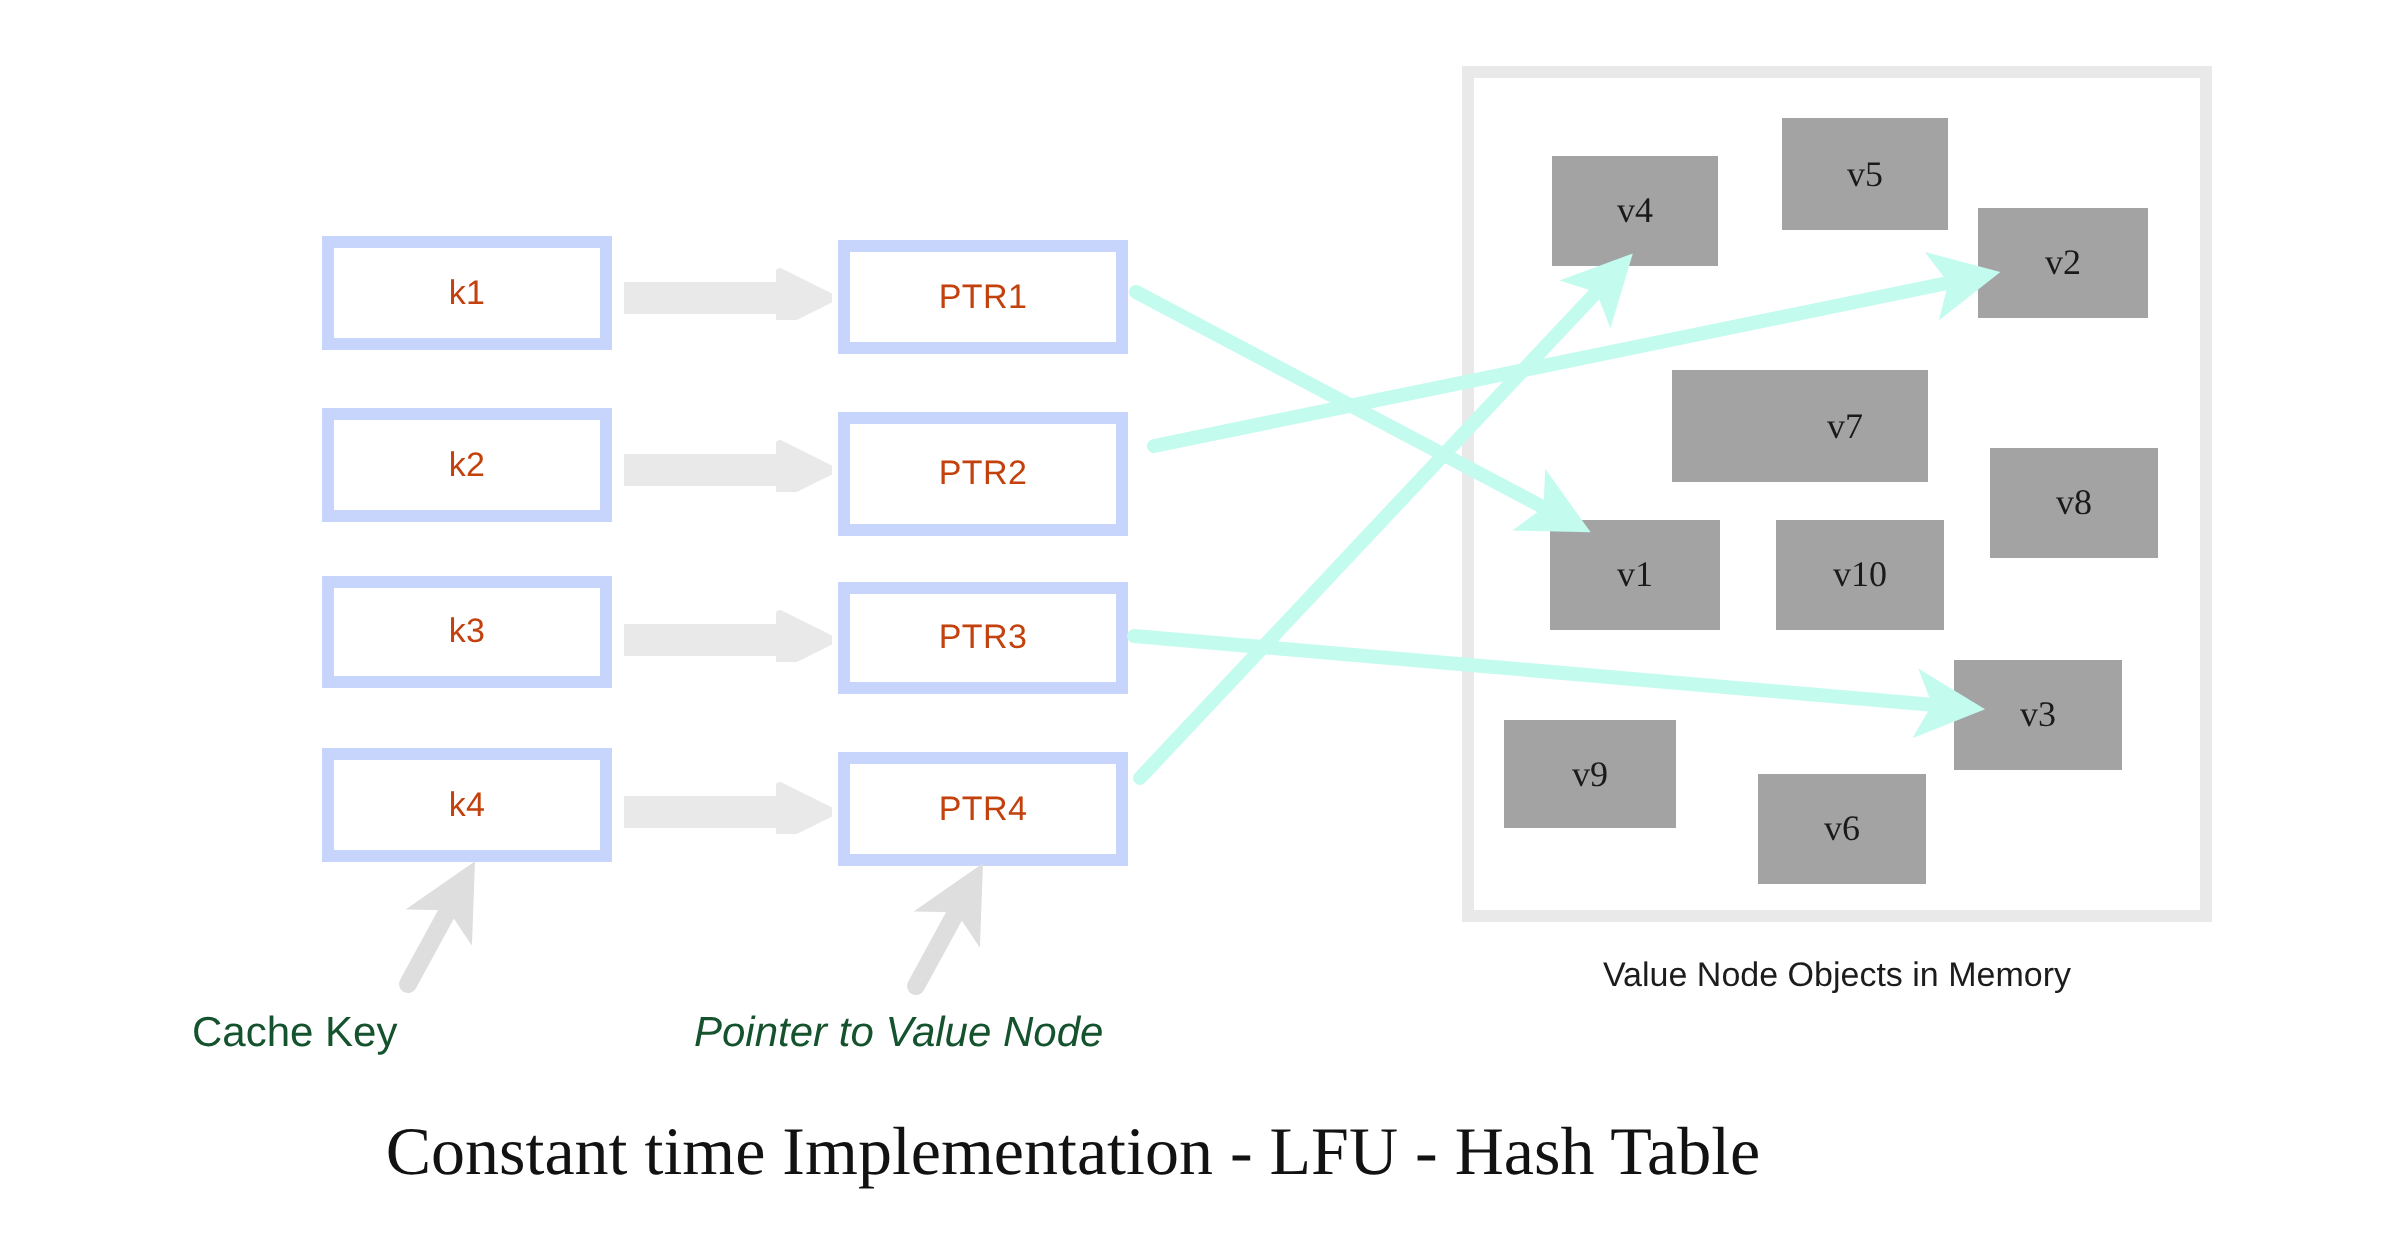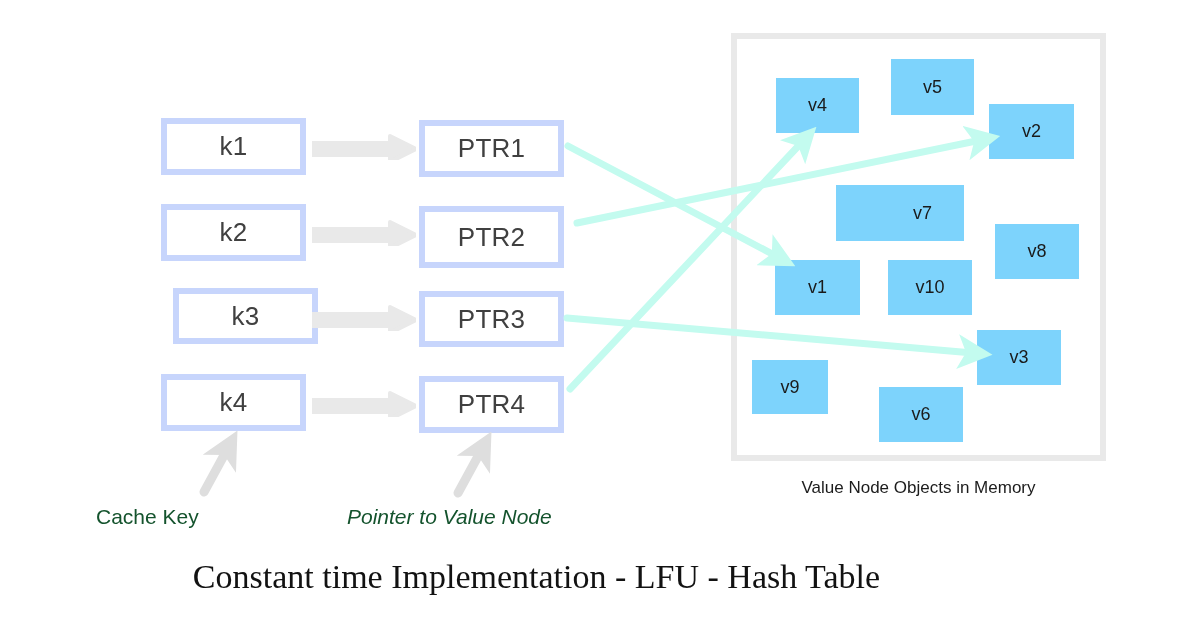--- a/index.html
+++ b/index.html
@@ -20,22 +20,22 @@
   .cell {
     position: absolute;
     box-sizing: border-box;
     background: #ffffff;
     border: 6px solid #c7d5fc;
     display: flex;
     align-items: center;
     justify-content: center;
   }
   .cell span {
-    font-size: 26px;
-    color: #404040;
+    font-size: 17px;
+    color: #c2410c;
     letter-spacing: 0.2px;
   }
 
   
   .garrow {
     position: absolute;
     height: 26px;
   }
 
   
@@ -46,24 +46,25 @@
     width: 375px;
     height: 428px;
     box-sizing: border-box;
     border: 6px solid #e9e9e9;
     background: #ffffff;
   }
 
   
   .vnode {
     position: absolute;
-    background: #7dd3fc;
+    background: #a3a3a3;
     display: flex;
     align-items: center;
     justify-content: center;
+    font-family: Liberation Serif, serif;
   }
   .vnode span {
     font-size: 18px;
     color: #1a1a1a;
   }
 
   
   #overlay {
     position: absolute;
     left: 0;
@@ -108,21 +109,21 @@
 
   <div id="memory-box"></div>
 
   <div id="cells-layer">
       <div class="cell" style="left: 161px; top: 118px; width: 145px; height: 57px;">
         <span>k1</span>
       </div>
       <div class="cell" style="left: 161px; top: 204px; width: 145px; height: 57px;">
         <span>k2</span>
       </div>
-      <div class="cell" style="left: 161px; top: 288px; width: 145px; height: 56px; margin-left: 12px;">
+      <div class="cell" style="left: 161px; top: 288px; width: 145px; height: 56px;">
         <span>k3</span>
       </div>
       <div class="cell" style="left: 161px; top: 374px; width: 145px; height: 57px;">
         <span>k4</span>
       </div>
       <div class="cell" style="left: 419px; top: 120px; width: 145px; height: 57px;">
         <span>PTR1</span>
       </div>
       <div class="cell" style="left: 419px; top: 206px; width: 145px; height: 62px;">
         <span>PTR2</span>
@@ -164,21 +165,21 @@
       </div>
       <div class="vnode" style="left: 775px; top: 260px; width: 85px; height: 55px; text-align: center;">
         <span>v1</span>
       </div>
       <div class="vnode" style="left: 888px; top: 260px; width: 84px; height: 55px;">
         <span>v10</span>
       </div>
       <div class="vnode" style="left: 977px; top: 330px; width: 84px; height: 55px; text-align: right;">
         <span>v3</span>
       </div>
-      <div class="vnode" style="left: 752px; top: 360px; width: 76px; height: 54px;">
+      <div class="vnode" style="left: 752px; top: 360px; width: 86px; height: 54px;">
         <span>v9</span>
       </div>
       <div class="vnode" style="left: 879px; top: 387px; width: 84px; height: 55px;">
         <span>v6</span>
       </div>
     </div>
 
   <svg id="overlay" viewBox="0 0 1200 628" xmlns="http://www.w3.org/2000/svg">
     <defs>
       <marker id="tealhead" markerWidth="5" markerHeight="5" refX="2.2" refY="2.5" orient="auto" markerUnits="strokeWidth">

